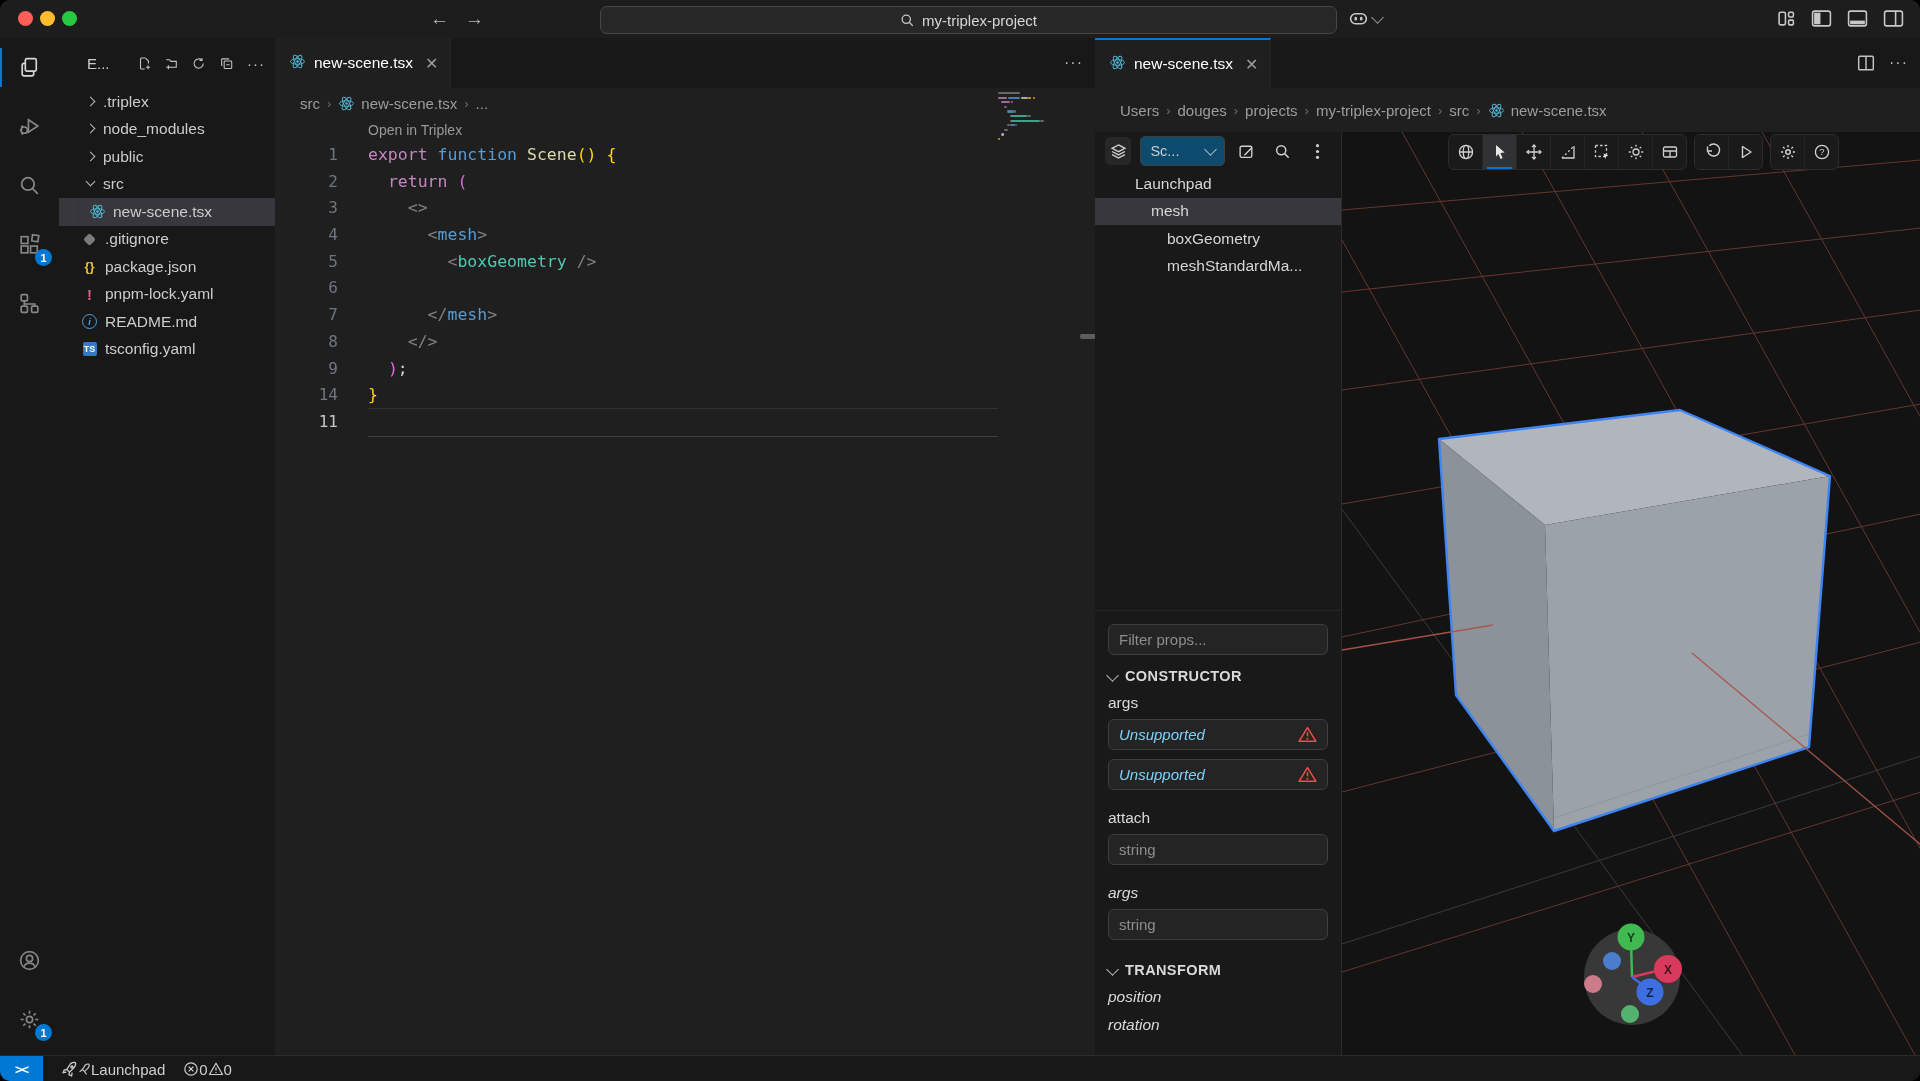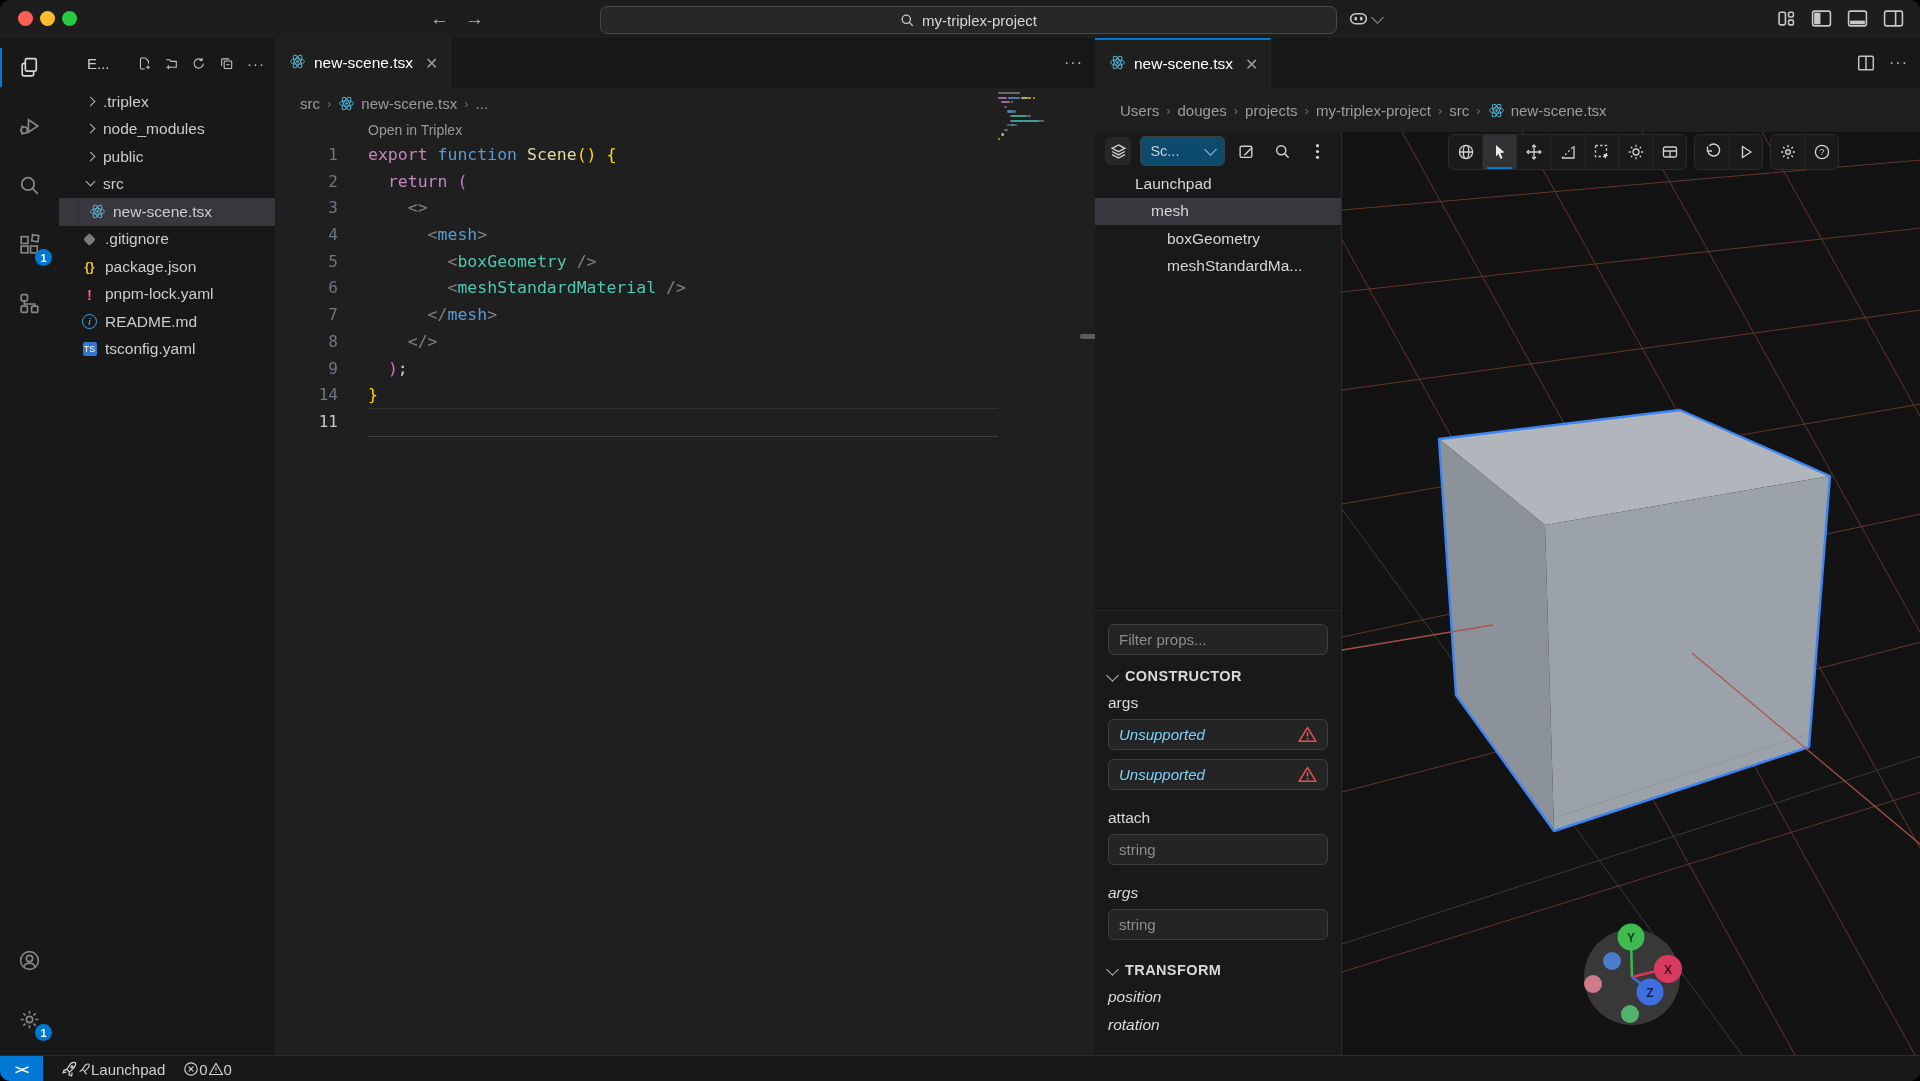--- a/index.html
+++ b/index.html
@@ -282,21 +282,21 @@
         <div class="row">
           <span style="width:22px;flex:none;"></span>
           <span class="ficon">
             <span style="display:inline-flex;align-items:center;justify-content:center;width:13px;height:13px;border:1.3px solid #4aa0e0;border-radius:50%;color:#4aa0e0;font-size:9px;font-style:italic;font-weight:700;">i</span>
           </span>
           <span>README.md</span>
         </div>
         <div class="row">
           <span style="width:22px;flex:none;"></span>
           <span class="ficon">
-            <span style="display:inline-flex;align-items:center;justify-content:center;width:14px;height:14px;background:#3178c6;color:#fff;border-radius:2px;font-size:9px;font-weight:400;">TS</span>
+            <span style="display:inline-flex;align-items:center;justify-content:center;width:14px;height:14px;background:#3178c6;color:#fff;border-radius:2px;font-size:9px;font-weight:700;">TS</span>
           </span>
           <span>tsconfig.yaml</span>
         </div>
       </div>
   </div>
 
   <div id="editorgroup">
     <div class="tabbar">
       <div class="tab">
         <span class="react-slot"><svg width="17" height="17" viewBox="0 0 16 16">
@@ -335,21 +335,21 @@
           <span>...</span>
         </span>
       </div>
     <div id="codelens">Open in Triplex</div>
     <div id="code">
         <div class="cl"><span class="num">1</span><span class="src"><span style="color: rgb(197, 134, 192);">export</span><span style="color: rgb(212, 212, 212);"> </span><span style="color: rgb(86, 156, 214);">function</span><span style="color: rgb(212, 212, 212);"> </span><span style="color: rgb(220, 220, 170);">Scene</span><span style="color: rgb(255, 215, 0);">()</span><span style="color: rgb(212, 212, 212);"> </span><span style="color: rgb(255, 215, 0);">{</span></span></div>
         <div class="cl"><span class="num">2</span><span class="src"><span style="color: rgb(212, 212, 212);">  </span><span style="color: rgb(197, 134, 192);">return</span><span style="color: rgb(212, 212, 212);"> </span><span style="color: rgb(218, 112, 214);">(</span></span></div>
         <div class="cl"><span class="num">3</span><span class="src"><span style="color: rgb(212, 212, 212);">    </span><span style="color: rgb(128, 128, 128);">&lt;&gt;</span></span></div>
         <div class="cl"><span class="num">4</span><span class="src"><span style="color: rgb(212, 212, 212);">      </span><span style="color: rgb(128, 128, 128);">&lt;</span><span style="color: rgb(86, 156, 214);">mesh</span><span style="color: rgb(128, 128, 128);">&gt;</span></span></div>
         <div class="cl"><span class="num">5</span><span class="src"><span style="color: rgb(212, 212, 212);">        </span><span style="color: rgb(128, 128, 128);">&lt;</span><span style="color: rgb(78, 201, 176);">boxGeometry</span><span style="color: rgb(128, 128, 128);"> /&gt;</span></span></div>
-        <div class="cl"><span class="num">6</span><span class="src"><span style="color: rgb(212, 212, 212);">        </span><span style="color: rgb(128, 128, 128);">&lt;</span><span style="color: rgb(78, 201, 176);">meshStandardMaterial</span><span style="color: rgb(128, 128, 128);"> /&gt;</span></span></div>
+        <div class="cl"><span class="num">6</span></div>
         <div class="cl"><span class="num">7</span><span class="src"><span style="color: rgb(212, 212, 212);">      </span><span style="color: rgb(128, 128, 128);">&lt;/</span><span style="color: rgb(86, 156, 214);">mesh</span><span style="color: rgb(128, 128, 128);">&gt;</span></span></div>
         <div class="cl"><span class="num">8</span><span class="src"><span style="color: rgb(212, 212, 212);">    </span><span style="color: rgb(128, 128, 128);">&lt;/&gt;</span></span></div>
         <div class="cl"><span class="num">9</span><span class="src"><span style="color: rgb(212, 212, 212);">  </span><span style="color: rgb(218, 112, 214);">)</span><span style="color: rgb(212, 212, 212);">;</span></span></div>
         <div class="cl"><span class="num">14</span><span class="src"><span style="color: rgb(255, 215, 0);">}</span></span></div>
         <div class="cl active"><span class="num">11</span><span class="src">&nbsp;</span></div>
       </div>
     <div id="minimap">
         <div style="left: 0px; top: 0px; width: 21.75px; height: 2.3px; background: rgb(128, 128, 128); opacity: 0.75;"></div>
         <div style="left: 0px; top: 4.6px; width: 8.7px; height: 2.3px; background: rgb(197, 134, 192); opacity: 0.75;"></div>
         <div style="left: 10.15px; top: 4.6px; width: 11.6px; height: 2.3px; background: rgb(86, 156, 214); opacity: 0.75;"></div>

